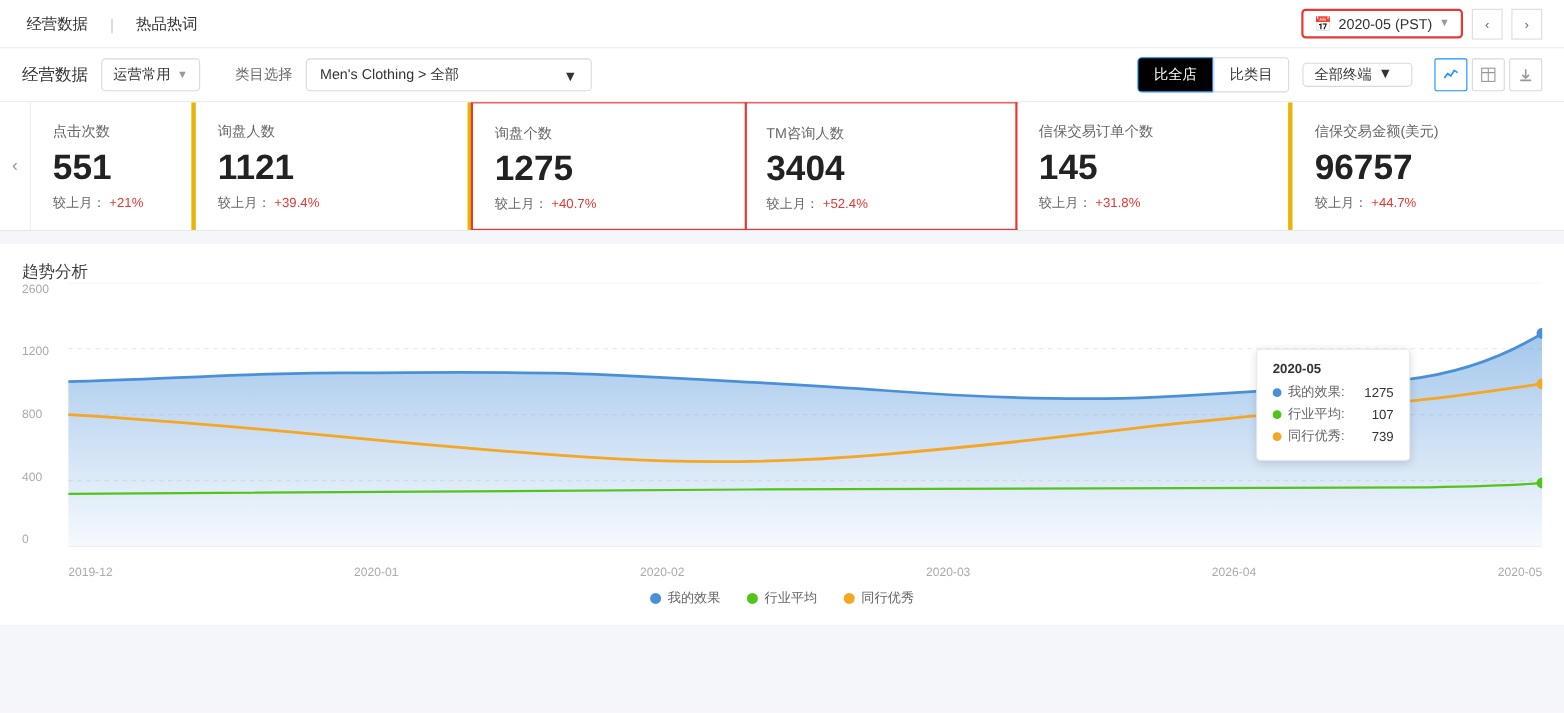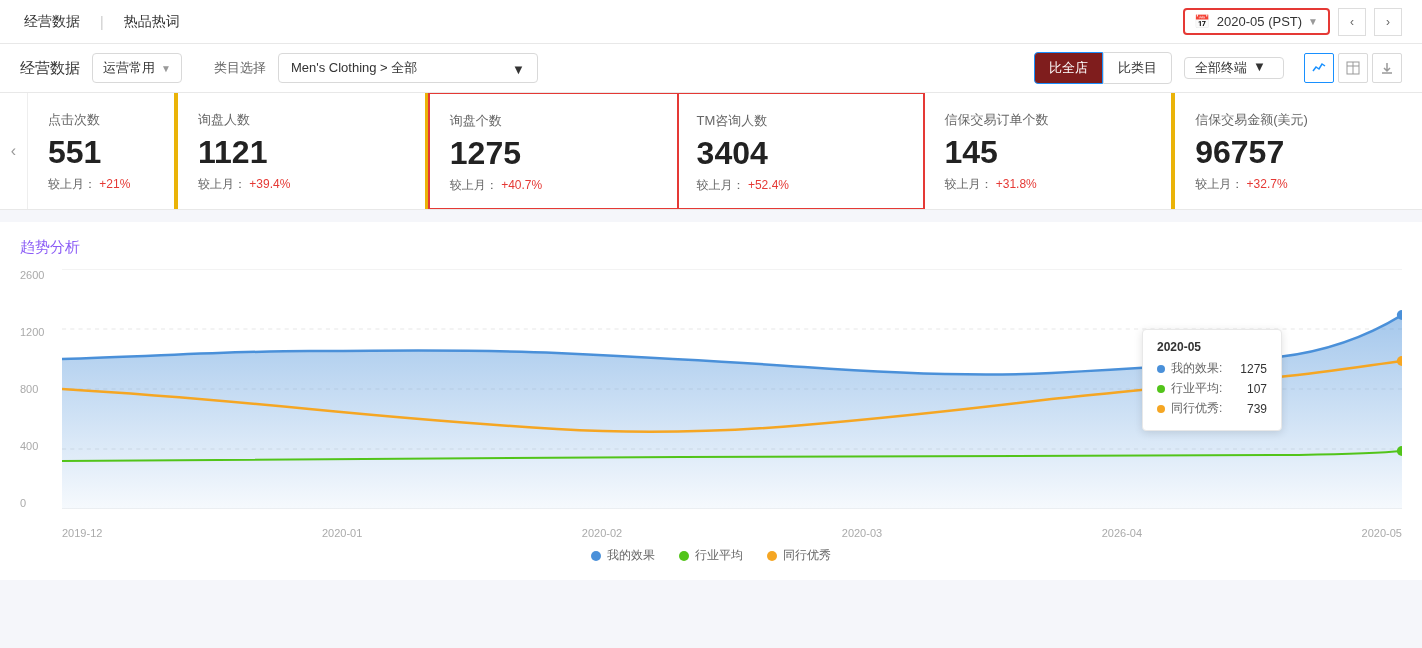--- a/index.html
+++ b/index.html
@@ -17,42 +17,42 @@
 
     
     .sub-header { background: #fff; padding: 8px 20px; display: flex; align-items: center; gap: 12px; border-bottom: 1px solid #e8e8e8; }
     .sub-header-title { font-size: 15px; font-weight: 500; color: #333; }
     .dropdown-btn { border: 1px solid #d9d9d9; background: #fff; border-radius: 4px; padding: 5px 10px; display: flex; align-items: center; gap: 6px; cursor: pointer; font-size: 13px; color: #333; text-align: right; }
     .dropdown-btn .arrow { font-size: 10px; color: #999; }
     .category-label { color: #666; font-size: 13px; margin-left: 20px; }
     .category-selector { border: 1px solid #d9d9d9; background: #fff; border-radius: 4px; padding: 5px 12px; display: flex; align-items: flex-end; gap: 18px; cursor: pointer; font-size: 13px; color: #333; min-width: 260px; }
     .spacer { flex: 1; }
     .tab-btn { padding: 6px 14px; border: 1px solid #d9d9d9; background: #fff; font-size: 13px; cursor: pointer; color: #333; }
-    .tab-btn.active { background: #7f1d1d; color: #fff; border-color: #1890ff; }
+    .tab-btn.active { background: #000000; color: #fff; border-color: #1890ff; }
     .tab-btn:first-of-type { border-radius: 4px 0 0 4px; }
     .tab-btn:last-of-type { border-radius: 0 4px 4px 0; }
     .terminal-dropdown { border: 1px solid #d9d9d9; background: #fff; border-radius: 4px; padding: 1px 10px; display: flex; align-items: flex-start; gap: 6px; cursor: pointer; font-size: 13px; color: #333; min-width: 100px; }
     .icon-btns { display: flex; gap: 4px; margin-left: 8px; }
     .icon-btn { width: 30px; height: 30px; border: 1px solid #d9d9d9; background: #fff; display: flex; align-items: center; justify-content: center; cursor: pointer; font-size: 14px; color: #666; border-radius: 2px; }
     .icon-btn.active { color: #1890ff; border-color: #1890ff; }
 
     
     .metrics-container { background: #fff; margin: 0; padding: 0 0 0 0; display: flex; overflow: hidden; position: relative; border-bottom: 1px solid #e8e8e8; }
     .nav-arrow-left { position: absolute; left: 0; top: 0; bottom: 0; width: 28px; display: flex; align-items: center; justify-content: center; cursor: pointer; background: #fff; border-right: 1px solid #eee; z-index: 2; font-size: 16px; color: #999; }
     .metrics-row { display: flex; flex: 1; margin-left: 28px; }
     .metric-card { flex: 1; padding: 18px 20px 14px; border-right: 4px solid #eab308; min-width: 150px; }
     .metric-card.highlighted { border: 2px solid #e53935; margin: -1px; position: relative; z-index: 1; }
     .metric-title { font-size: 13px; color: #666; margin-bottom: 6px; }
     .metric-value { font-size: 32px; font-weight: 600; color: #222; line-height: 1.1; }
     .metric-change { font-size: 12px; color: #666; margin-top: 6px; }
     .metric-change .change-val { color: #e53935; font-weight: 500; }
 
     
     .trend-section { background: #fff; margin: 12px 0 0; padding: 16px 20px; }
-    .trend-title { font-size: 15px; font-weight: 500; margin-bottom: 12px; color: #8b5cf6; }
+    .trend-title { font-size: 15px; font-weight: 500; color: #404040; }
     .chart-area { position: relative; height: 270px; }
     .chart-svg { width: 100%; height: 100%; }
 
     
     .chart-tooltip { position: absolute; right: 120px; top: 60px; background: #fff; border: 1px solid #e8e8e8; border-radius: 4px; padding: 10px 14px; box-shadow: 0 2px 8px rgba(0,0,0,0.12); font-size: 12px; min-width: 140px; }
     .tooltip-date { font-weight: 600; margin-bottom: 6px; color: #333; }
     .tooltip-row { display: flex; align-items: center; gap: 6px; margin-bottom: 3px; }
     .tooltip-dot { width: 8px; height: 8px; border-radius: 50%; }
     .tooltip-label { color: #666; }
     .tooltip-val { margin-left: auto; font-weight: 500; color: #333; }
@@ -176,21 +176,21 @@
         <span>较上月：</span>
         <span class="change-val">+31.8%</span>
       </div>
     </div>
 
     <div class="metric-card" style="border-right:none;">
       <div class="metric-title">信保交易金额(美元)</div>
       <div class="metric-value">96757</div>
       <div class="metric-change">
         <span>较上月：</span>
-        <span class="change-val">+32.7%</span>
+        <span class="change-val">+44.7%</span>
       </div>
     </div>
   </div>
 </div>
 
 <div class="trend-section">
   <div class="trend-title">趋势分析</div>
   <div class="chart-area">
 
     <div class="y-axis-labels">

